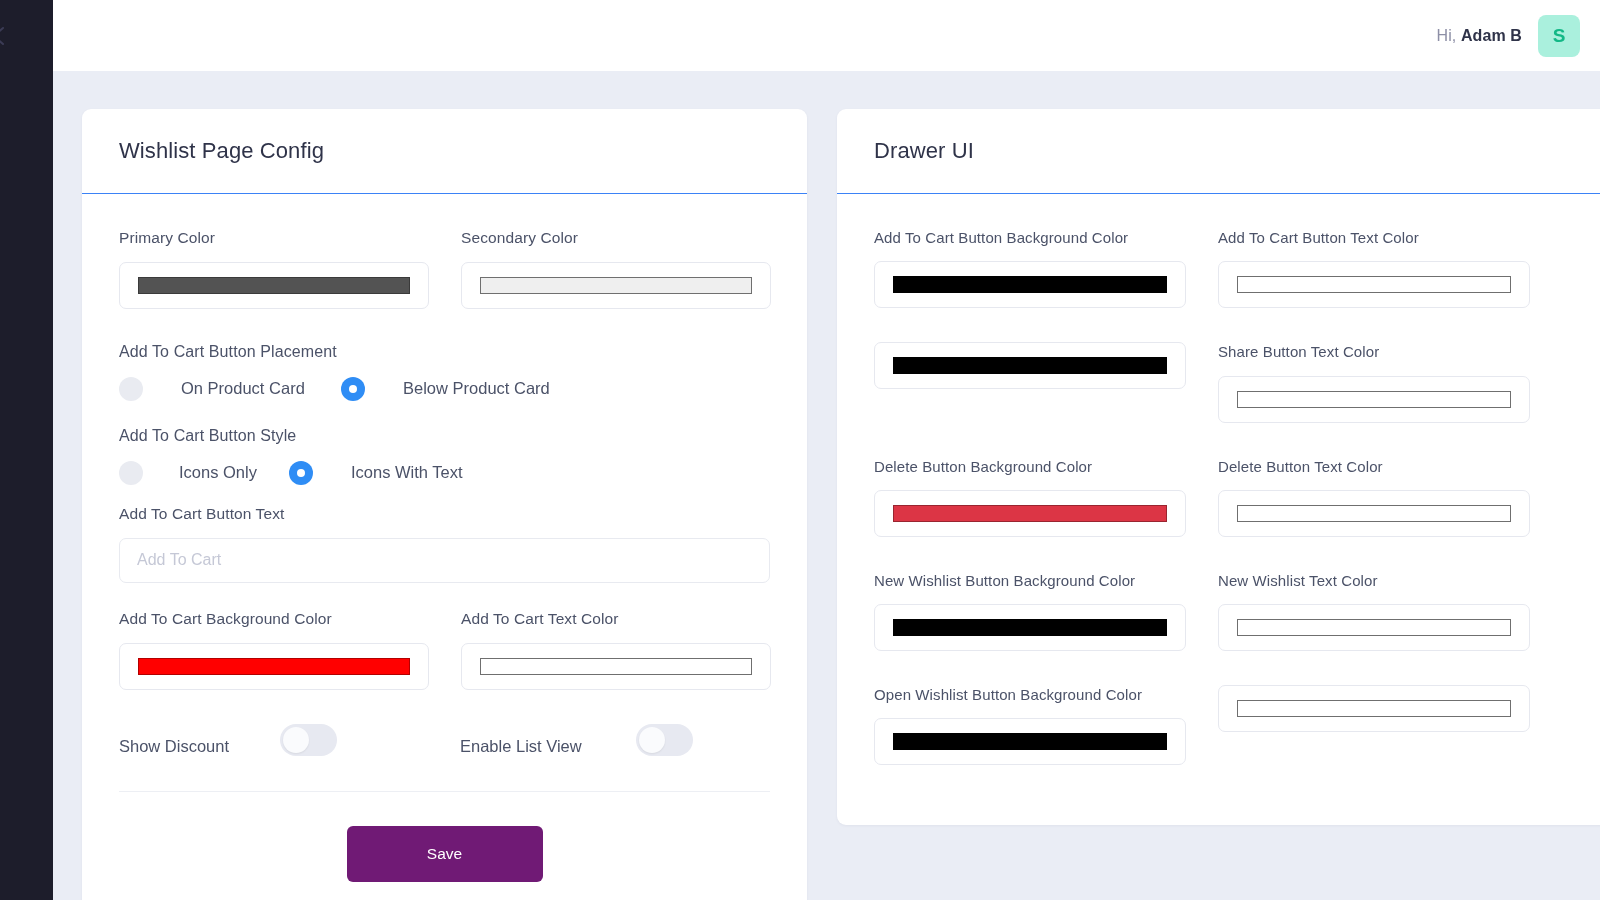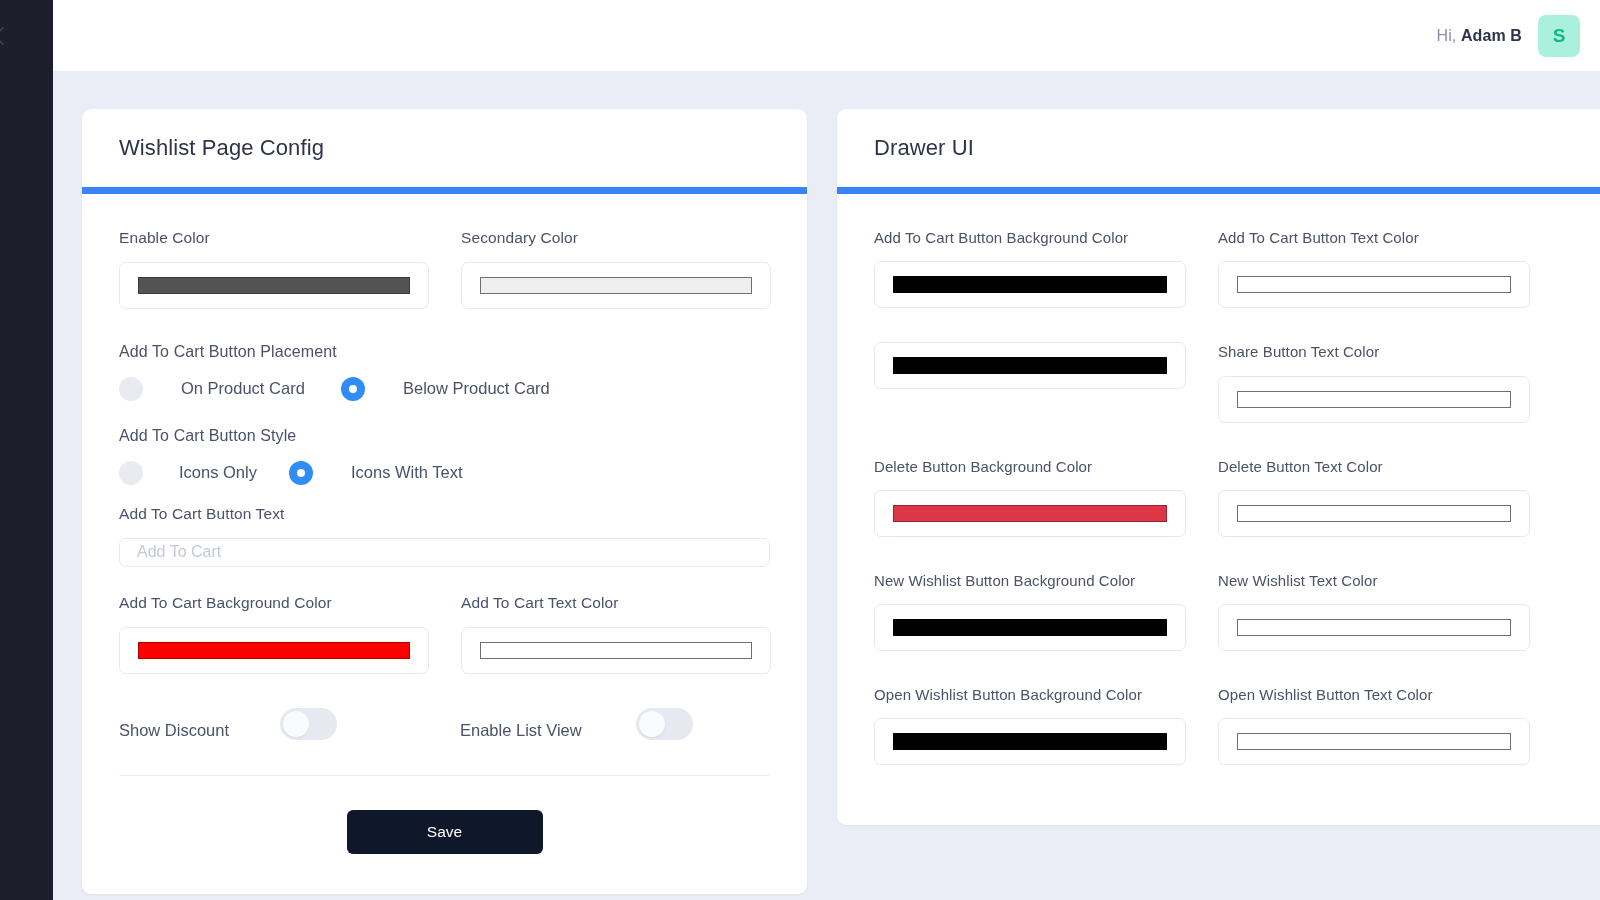--- a/index.html
+++ b/index.html
@@ -104,21 +104,21 @@
     flex: none;
   }
   .card-left  { width: 725px; }
   .card-right { width: 805px; }
 
   .card-header {
     height: 85px;
     display: flex;
     align-items: center;
     padding: 0 37px;
-    border-bottom: 7px solid #3b82f6;
+    border-bottom: 1px solid #3b82f6;
   }
   .card-title {
     font-size: 22px;
     color: #2f3349;
     font-weight: 400;
     letter-spacing: .1px;
   }
 
   .card-body { padding: 34px 37px 0 37px; }
 
@@ -153,21 +153,21 @@
     width: 100%;
     height: 17px;
     border: 1px solid rgba(0,0,0,.30);
   }
   .swatch.white-sw { border: 1px solid #6f6f6f; }
   .swatch.light-sw { border: 1px solid #6f6f6f; }
 
   
   .text-input {
     width: 100%;
-    height: 29px;
+    height: 45px;
     border: 1px solid #e8eaf0;
     border-radius: 7px;
     background: #fff;
     padding: 0 17px;
     font-size: 16px;
     font-family: "Liberation Sans", sans-serif;
     color: #3a4055;
     outline: none;
   }
   .text-input::placeholder { color: #c5c8d6; }
@@ -259,23 +259,23 @@
   .card-footer {
     border-top: 1px solid #edeff4;
     padding-top: 34px;
     margin-top: 35px;
     display: flex;
     justify-content: center;
     padding-bottom: 40px;
   }
   .save-button {
     width: 196px;
-    height: 44px;
+    height: 56px;
     border-radius: 6px;
-    background: #0f172a;
+    background: #701a75;
     color: #fff;
     font-size: 15.5px;
     font-family: "Liberation Sans", sans-serif;
     border: none;
     cursor: pointer;
   }
 
   .spacer-lg { height: 34px; }
   .spacer-md { height: 26px; }
   .spacer-sm { height: 19px; }
@@ -306,21 +306,21 @@
 
       <div class="card card-left">
         <div class="card-header">
           <div class="card-title">Wishlist Page Config</div>
         </div>
 
         <div class="card-body">
 
           <div class="row2">
             <div class="col">
-              <div class="field-label">Enable Color</div>
+              <div class="field-label">Primary Color</div>
               <div class="color-box">
                 <div class="swatch" style="background:#535353"></div>
               </div>
             </div>
             <div class="col">
               <div class="field-label">Secondary Color</div>
               <div class="color-box">
                 <div class="swatch light-sw" style="background:#efefef"></div>
               </div>
             </div>
@@ -481,21 +481,20 @@
           <div class="spacer-lg"></div>
 
           <div class="row2">
             <div class="col-right-card">
               <div class="field-label small">Open Wishlist Button Background Color</div>
               <div class="color-box">
                 <div class="swatch" style="background:#000000"></div>
               </div>
             </div>
             <div class="col-right-card">
-              <div class="field-label small">Open Wishlist Button Text Color</div>
               <div class="color-box">
                 <div class="swatch white-sw" style="background:#ffffff"></div>
               </div>
             </div>
           </div>
 
           <div style="height:60px"></div>
         </div>
       </div>
 

